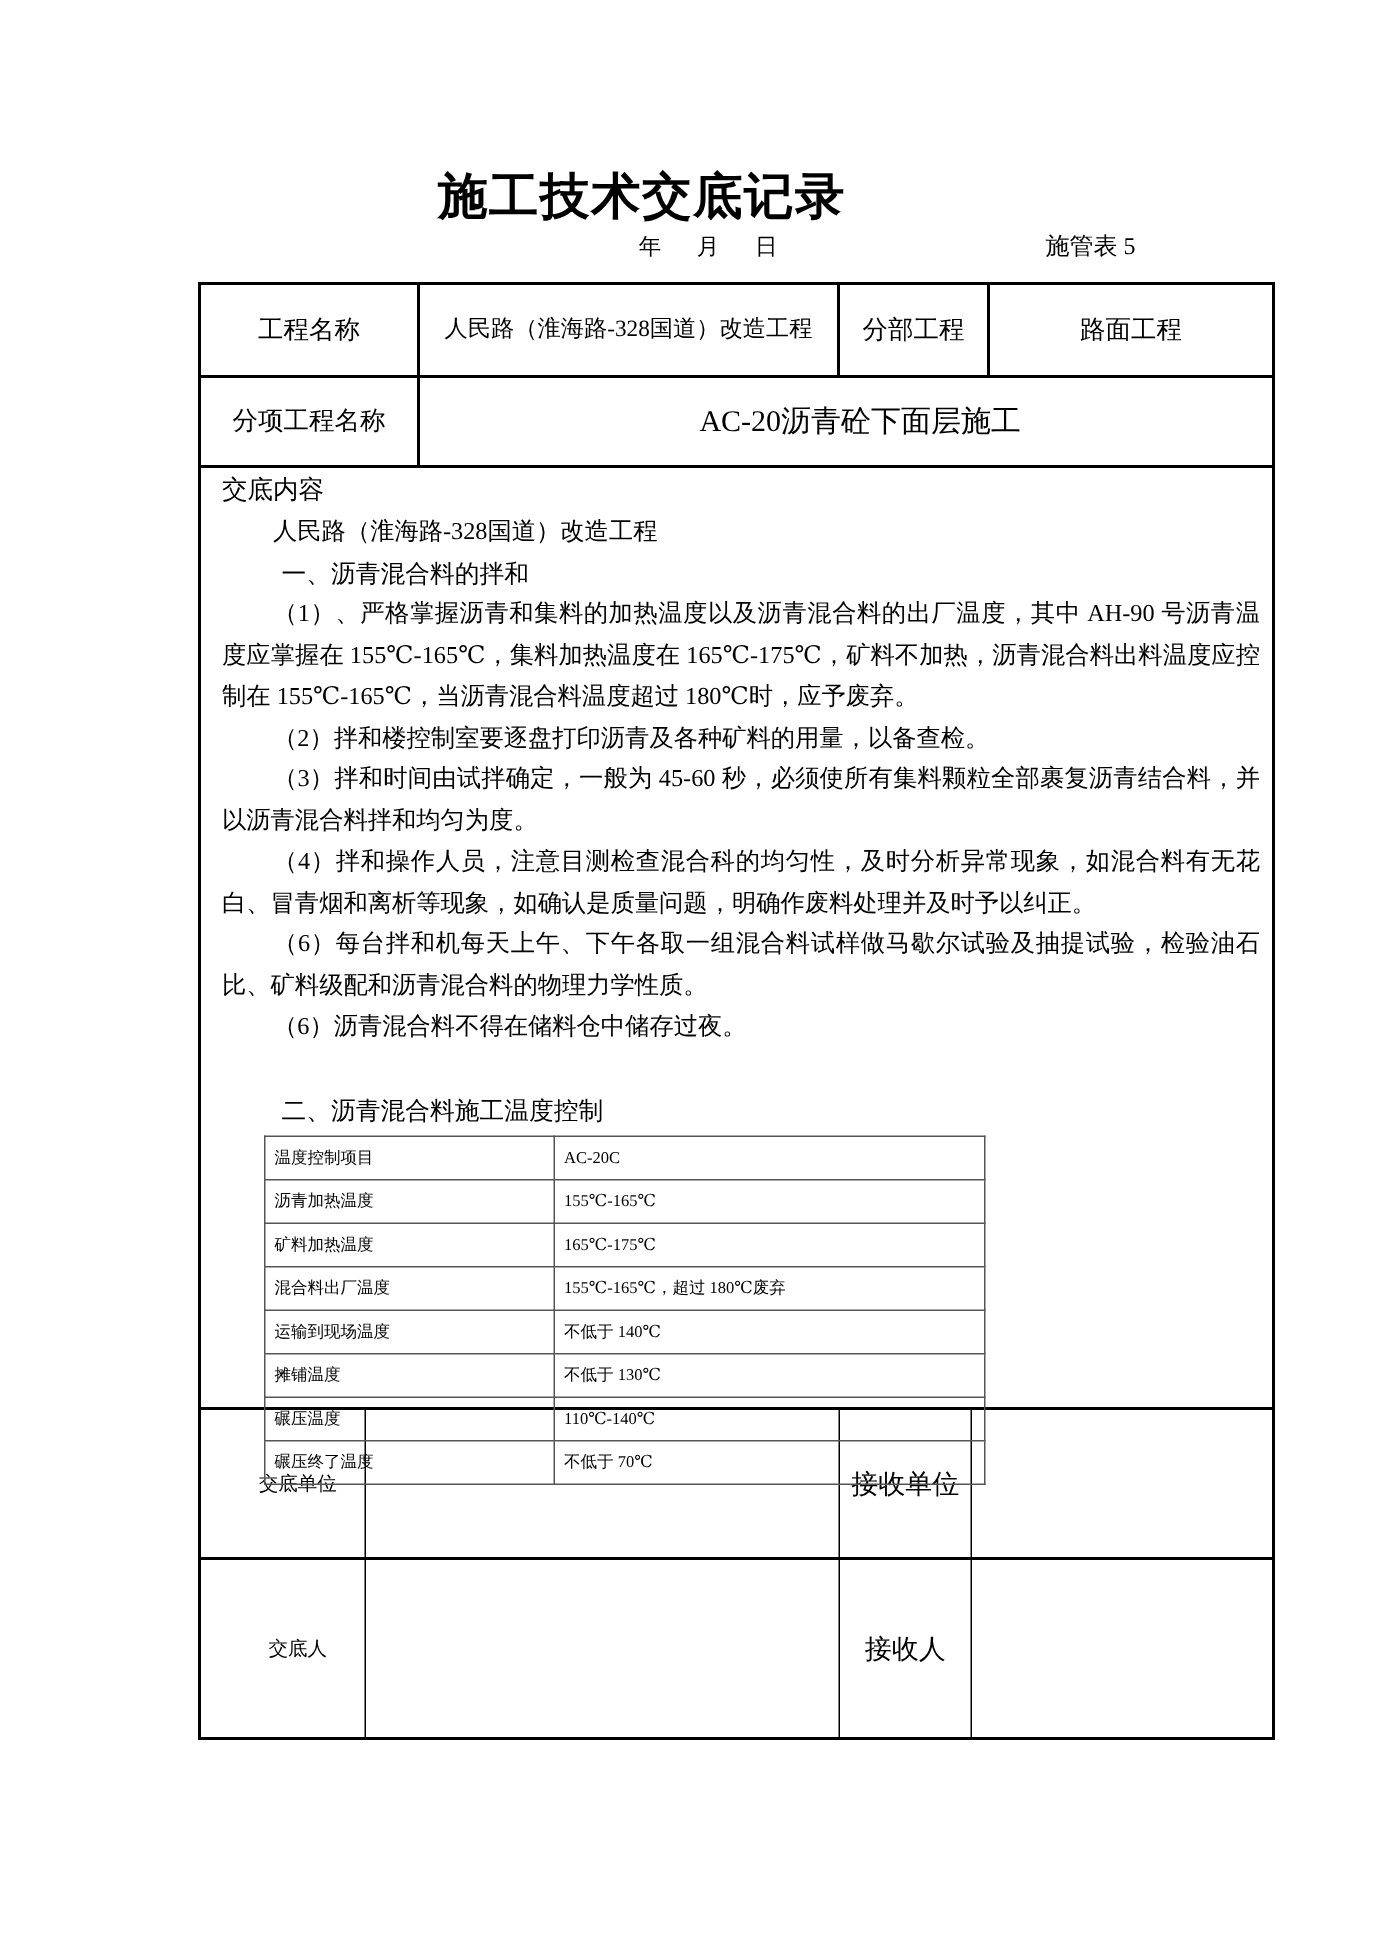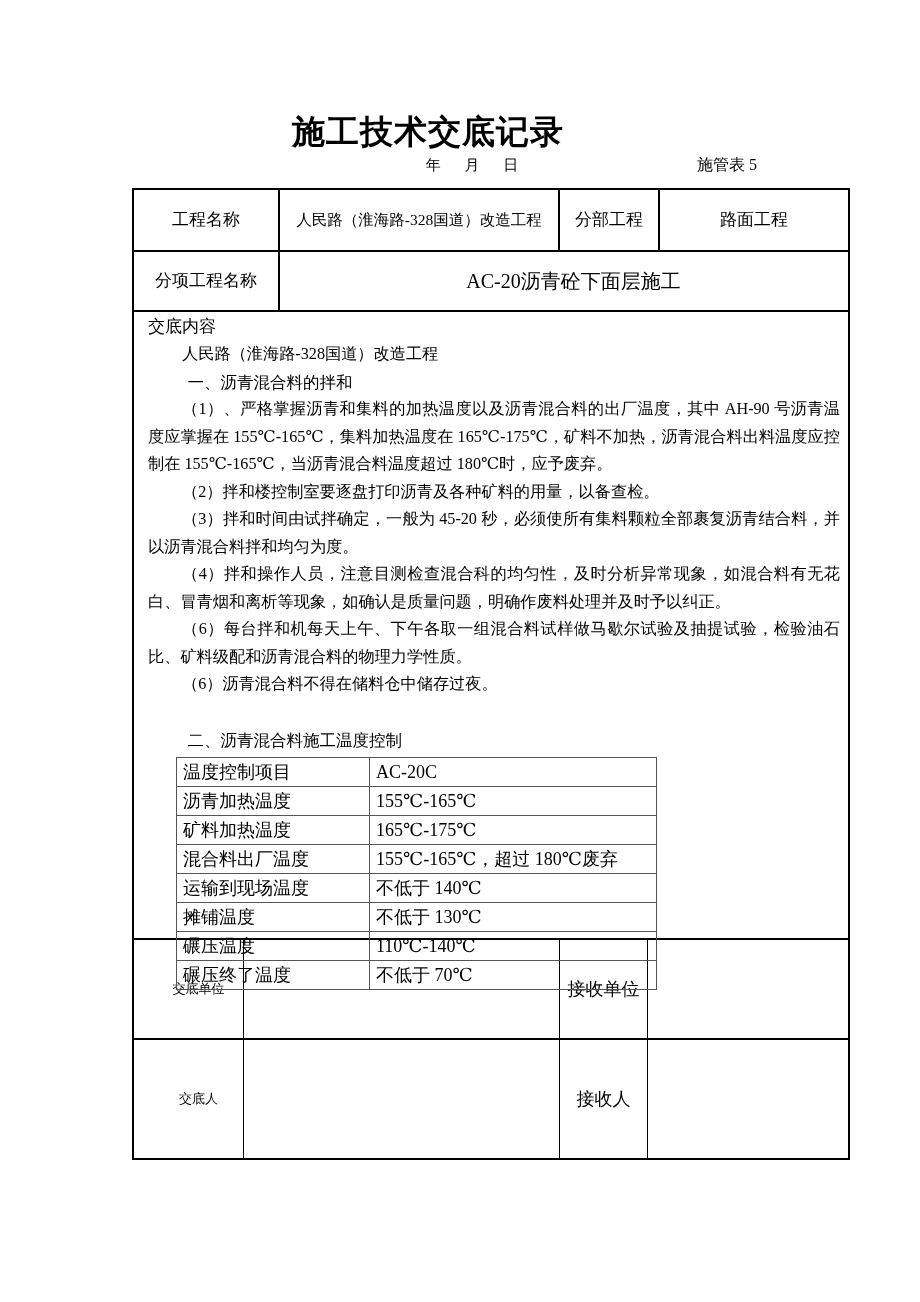--- a/index.html
+++ b/index.html
@@ -145,21 +145,21 @@
   
   .temp-table {
     margin-top: 3px;
     margin-left: 28px;
     width: 456px;
     border-collapse: collapse;
     table-layout: fixed;
   }
   .temp-table td {
     border: 1px solid #555;
-    font-size: 18px;
+    font-size: 11px;
     line-height: 20px;
     height: 26px;
     padding: 1px 6px;
     white-space: nowrap;
     vertical-align: middle;
   }
   .temp-table td.k { width: 180px; }
   .temp-table td.v { width: 274px; }
 
   
@@ -200,21 +200,21 @@
       <div class="cell c-sub-value">AC-20沥青砼下面层施工</div>
     </div>
 
     <div class="content-area">
       <div class="content-inner">
         <div class="content-heading">交底内容</div>
         <div class="para indent">人民路（淮海路-328国道）改造工程</div>
         <div class="section-head">一、沥青混合料的拌和</div>
         <div class="para indent">（1）、严格掌握沥青和集料的加热温度以及沥青混合料的出厂温度，其中 AH-90 号沥青温度应掌握在 155℃-165℃，集料加热温度在 165℃-175℃，矿料不加热，沥青混合料出料温度应控制在 155℃-165℃，当沥青混合料温度超过 180℃时，应予废弃。</div>
         <div class="para indent">（2）拌和楼控制室要逐盘打印沥青及各种矿料的用量，以备查检。</div>
-        <div class="para indent">（3）拌和时间由试拌确定，一般为 45-20 秒，必须使所有集料颗粒全部裹复沥青结合料，并以沥青混合料拌和均匀为度。</div>
+        <div class="para indent">（3）拌和时间由试拌确定，一般为 45-60 秒，必须使所有集料颗粒全部裹复沥青结合料，并以沥青混合料拌和均匀为度。</div>
         <div class="para indent">（4）拌和操作人员，注意目测检查混合科的均匀性，及时分析异常现象，如混合料有无花白、冒青烟和离析等现象，如确认是质量问题，明确作废料处理并及时予以纠正。</div>
         <div class="para indent">（6）每台拌和机每天上午、下午各取一组混合料试样做马歇尔试验及抽提试验，检验油石比、矿料级配和沥青混合料的物理力学性质。</div>
         <div class="para indent">（6）沥青混合料不得在储料仓中储存过夜。</div>
         <div class="spacer-line"></div>
         <div class="section-head">二、沥青混合料施工温度控制</div>
 
         <table class="temp-table">
           <tbody>
             <tr>
               <td class="k">温度控制项目</td>

